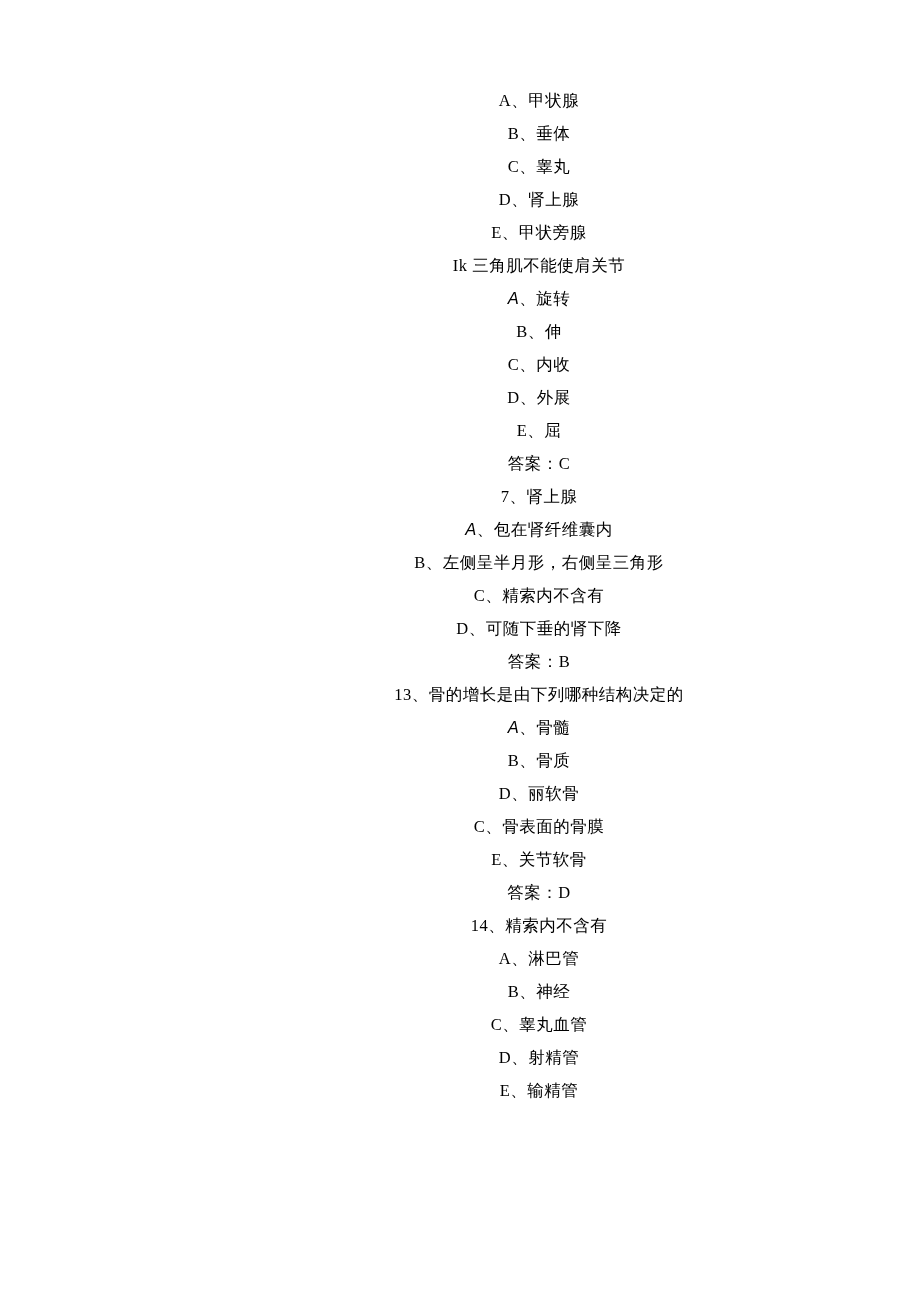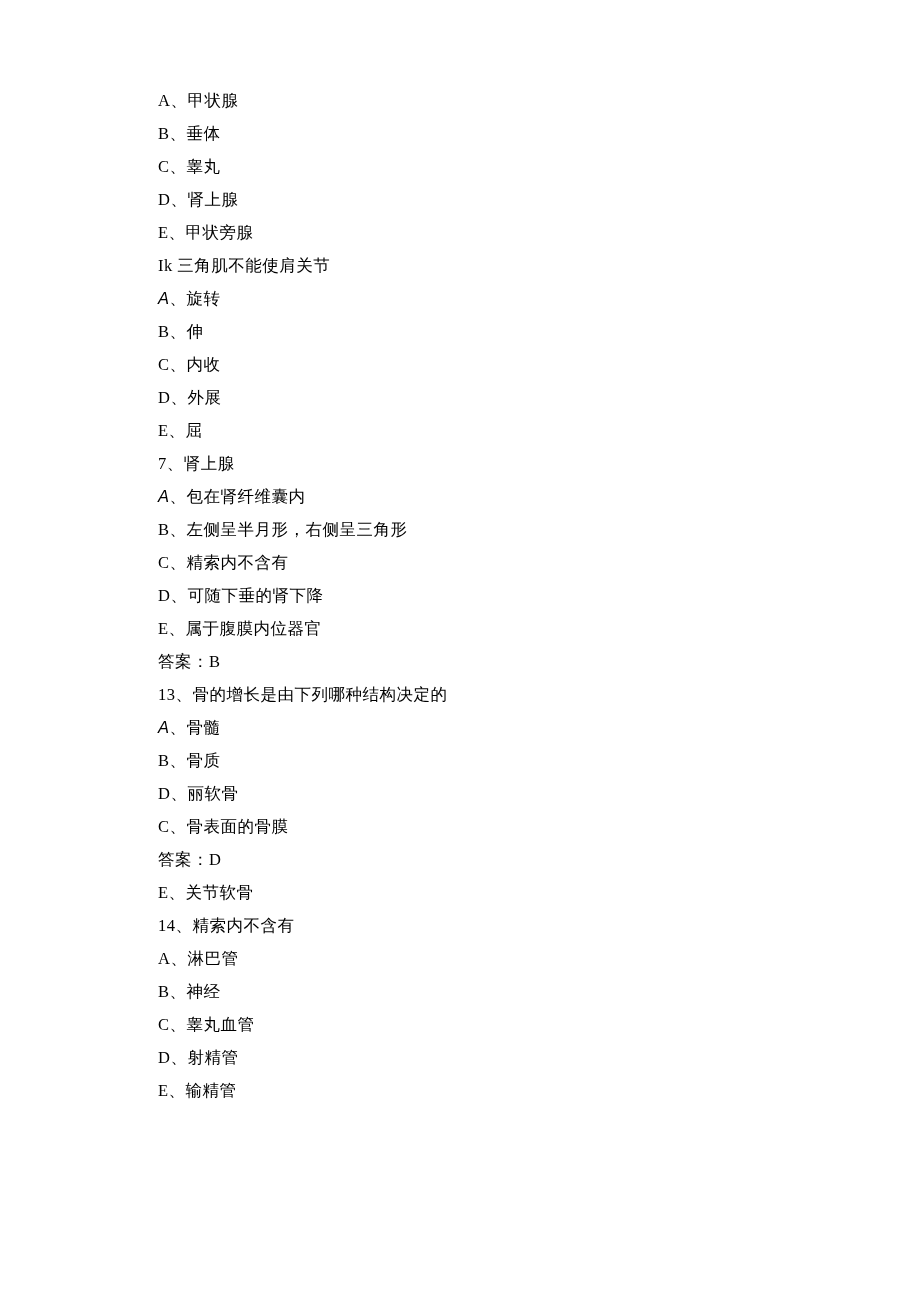--- a/index.html
+++ b/index.html
@@ -11,20 +11,21 @@
   .page {
     padding: 84px 0 80px 158px;
     font-family: "SimSun", "宋体", serif;
     font-size: 16.5px;
     color: #000;
     line-height: 2.0;
     letter-spacing: 0.5px;
   }
   .line {
     white-space: pre;
+    text-align: center;
   }
   .italA {
     font-family: Arial, "Helvetica", sans-serif;
     font-style: italic;
     font-weight: 500;
   }
 </style>
 </head>
 <body>
 
@@ -35,36 +36,36 @@
   <div class="line">C、睾丸</div>
   <div class="line">D、肾上腺</div>
   <div class="line">E、甲状旁腺</div>
 
   <div class="line">Ik 三角肌不能使肩关节</div>
   <div class="line"><span class="italA">A</span><span>、旋转</span></div>
   <div class="line">B、伸</div>
   <div class="line">C、内收</div>
   <div class="line">D、外展</div>
   <div class="line">E、屈</div>
+  <div class="line">答案：C</div>
 
   <div class="line">7、肾上腺</div>
   <div class="line"><span class="italA">A</span><span>、包在肾纤维囊内</span></div>
   <div class="line">B、左侧呈半月形，右侧呈三角形</div>
   <div class="line">C、精索内不含有</div>
   <div class="line">D、可随下垂的肾下降</div>
-  <div class="line">E、属于腹膜内位器官</div>
   <div class="line">答案：B</div>
 
   <div class="line">13、骨的增长是由下列哪种结构决定的</div>
   <div class="line"><span class="italA">A</span><span>、骨髓</span></div>
   <div class="line">B、骨质</div>
   <div class="line">D、丽软骨</div>
   <div class="line">C、骨表面的骨膜</div>
+  <div class="line">E、关节软骨</div>
   <div class="line">答案：D</div>
-  <div class="line">E、关节软骨</div>
 
   <div class="line">14、精索内不含有</div>
   <div class="line">A、淋巴管</div>
   <div class="line">B、神经</div>
   <div class="line">C、睾丸血管</div>
   <div class="line">D、射精管</div>
   <div class="line">E、输精管</div>
 
 </div>
 

